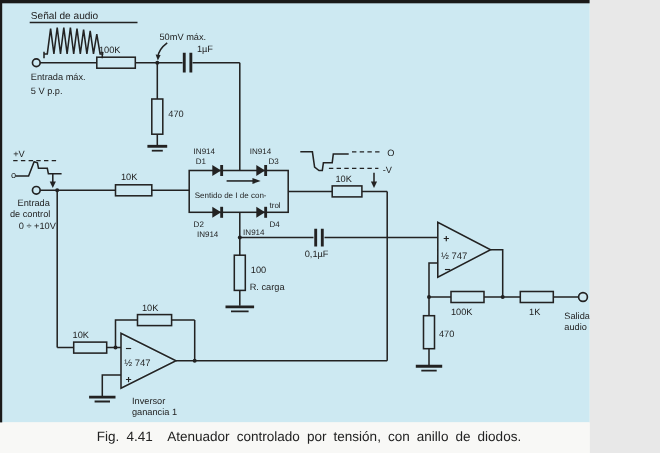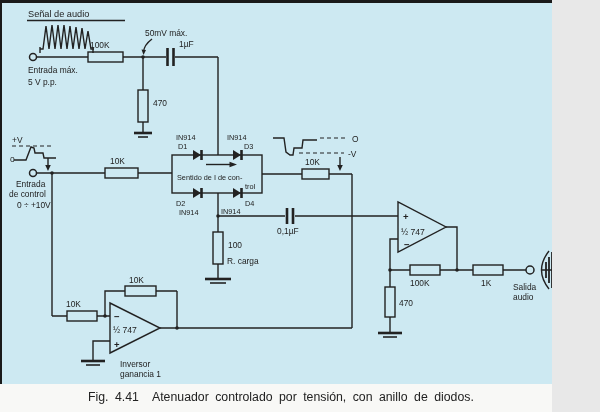--- a/index.html
+++ b/index.html
@@ -1,19 +1,19 @@
 <!DOCTYPE html>
 <html style="--background: #cde9f2; --ink: #222222; --paper: #f8f8f6; --frame: #1a1a1a;"><head>
 <meta charset="utf-8">
 <style>
   :root{
     --background:#cde9f2; --ink:#222222; --paper:#f8f8f6; --frame:#1a1a1a;
   }
   html,body{margin:0;padding:0;background:#e8e8e8;}
-  .page{position:relative;width:536px;height:412px;overflow:hidden;background:var(--paper);padding-left:16px;}
+  .page{position:relative;width:536px;height:412px;overflow:hidden;background:var(--paper);}
   svg{position:absolute;left:0;top:0;font-family:"Liberation Sans",sans-serif;}
   text{fill:var(--ink);}
   .w{stroke:var(--ink);stroke-width:1.4;fill:none;}
   .w2{stroke:var(--ink);stroke-width:2.6;fill:none;}
   .w15{stroke:var(--ink);stroke-width:1.6;fill:none;}
   .dash{stroke:var(--ink);stroke-width:1.1;fill:none;stroke-dasharray:4 3;}
   .comp{stroke:var(--ink);stroke-width:1.4;fill:none;}
   .solid{fill:var(--ink);stroke:none;}
   .term{stroke:var(--ink);stroke-width:1.5;fill:var(--background);}
   .lbl{font-size:8.4px;}

